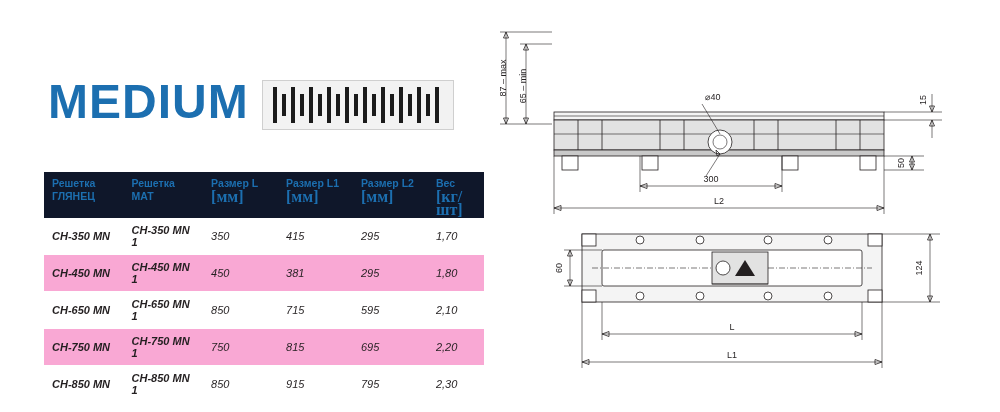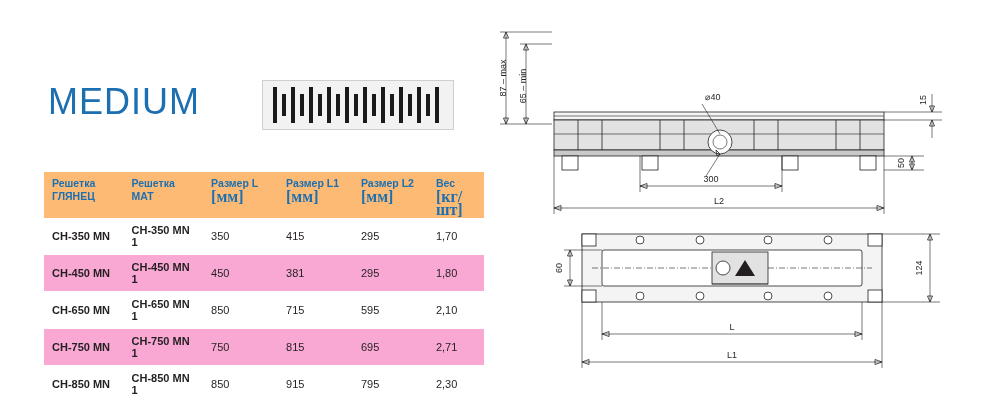--- a/index.html
+++ b/index.html
@@ -6,46 +6,46 @@
   body{
     width:1000px;height:412px;background:#ffffff;
     font-family:"Liberation Sans", sans-serif;
     color:#231f20;overflow:hidden;position:relative;
   }
   .page{position:absolute;left:0;top:0;width:1000px;height:412px;}
 
   
   .brand{
     position:absolute;left:48px;top:78px;width:210px;height:48px;
-    font-size:36px;font-weight:normal;letter-spacing:1px;color:#1c6fb0;
+    font-size:48px;font-weight:bold;letter-spacing:1px;color:#1c6fb0;
     font-family:"Liberation Sans", sans-serif;line-height:48px;
   }
   .grate-img{
     position:absolute;left:262px;top:80px;width:190px;height:48px;
     background:#f2f2f2;border:1px solid #cfcfcf;overflow:hidden;
   }
   .grate-img .slot{
     position:absolute;top:6px;width:4px;height:36px;background:#1a1a1a;
   }
   .grate-img .slot.short{height:22px;top:13px;}
 
   
   .tbl{
     position:absolute;left:44px;top:172px;width:440px;
     border-collapse:collapse;font-size:10.5px;
   }
   .tbl th{
-    background:#fdba74;color:#1c6fb0;font-weight:bold;text-align:left;
+    background:#0f172a;color:#1c6fb0;font-weight:bold;text-align:left;
     padding:5px 6px 2px 8px;font-size:10.5px;vertical-align:top;
     border:none;line-height:13px;
   }
   .tbl th .unit{display:block;font-weight:bold;font-size:16px;color:#1c6fb0;font-family:Liberation Serif, serif;}
   .tbl td{
     padding:6px 6px 6px 8px;font-size:11px;color:#231f20;
-    border-bottom:1px solid #ffffff;background:#ffffff;
+    border-bottom:1px solid #ffffff;background:#ffffff;font-style:italic;
   }
   .tbl td.b{font-weight:bold;}
   .tbl tr.alt td{background:#f9a8d4;}
 
   
   svg{display:block;}
   .dwg{position:absolute;}
   #top-drawing{left:492px;top:14px;}
   #bottom-drawing{left:540px;top:222px;}
 
@@ -140,21 +140,21 @@
         <td>715</td>
         <td>595</td>
         <td>2,10</td>
       </tr>
       <tr class="alt">
         <td class="b">CH-750 MN</td>
         <td class="b">CH-750 MN 1</td>
         <td>750</td>
         <td>815</td>
         <td>695</td>
-        <td>2,71</td>
+        <td>2,20</td>
       </tr>
       <tr>
         <td class="b">CH-850 MN</td>
         <td class="b">CH-850 MN 1</td>
         <td>850</td>
         <td>915</td>
         <td>795</td>
         <td>2,30</td>
       </tr>
     </tbody>

